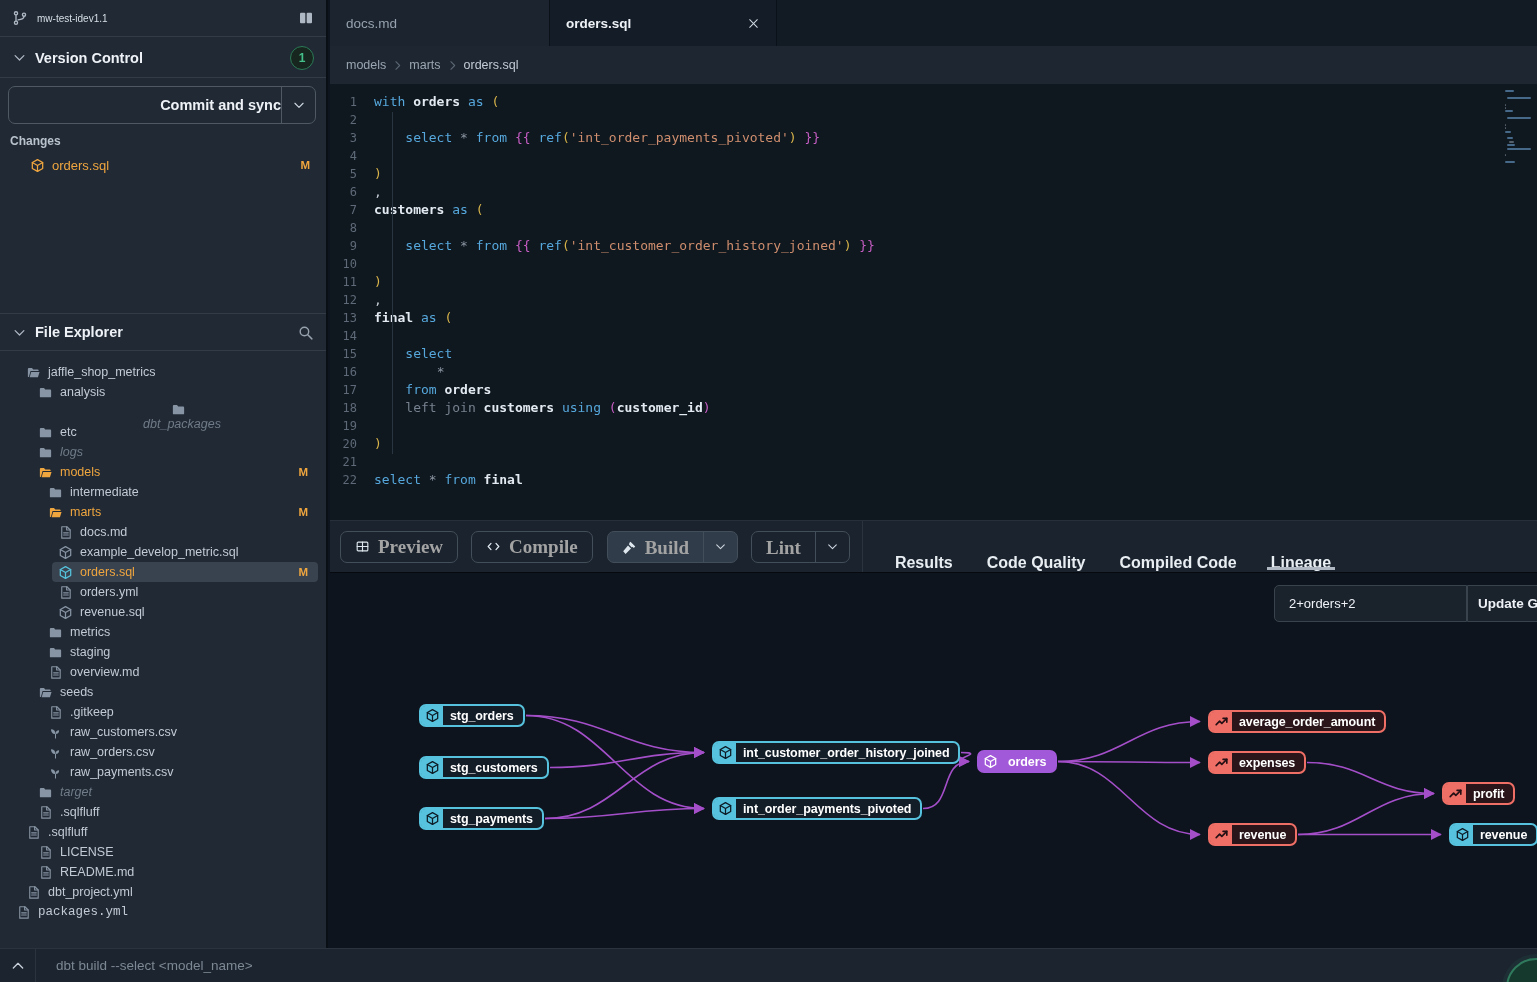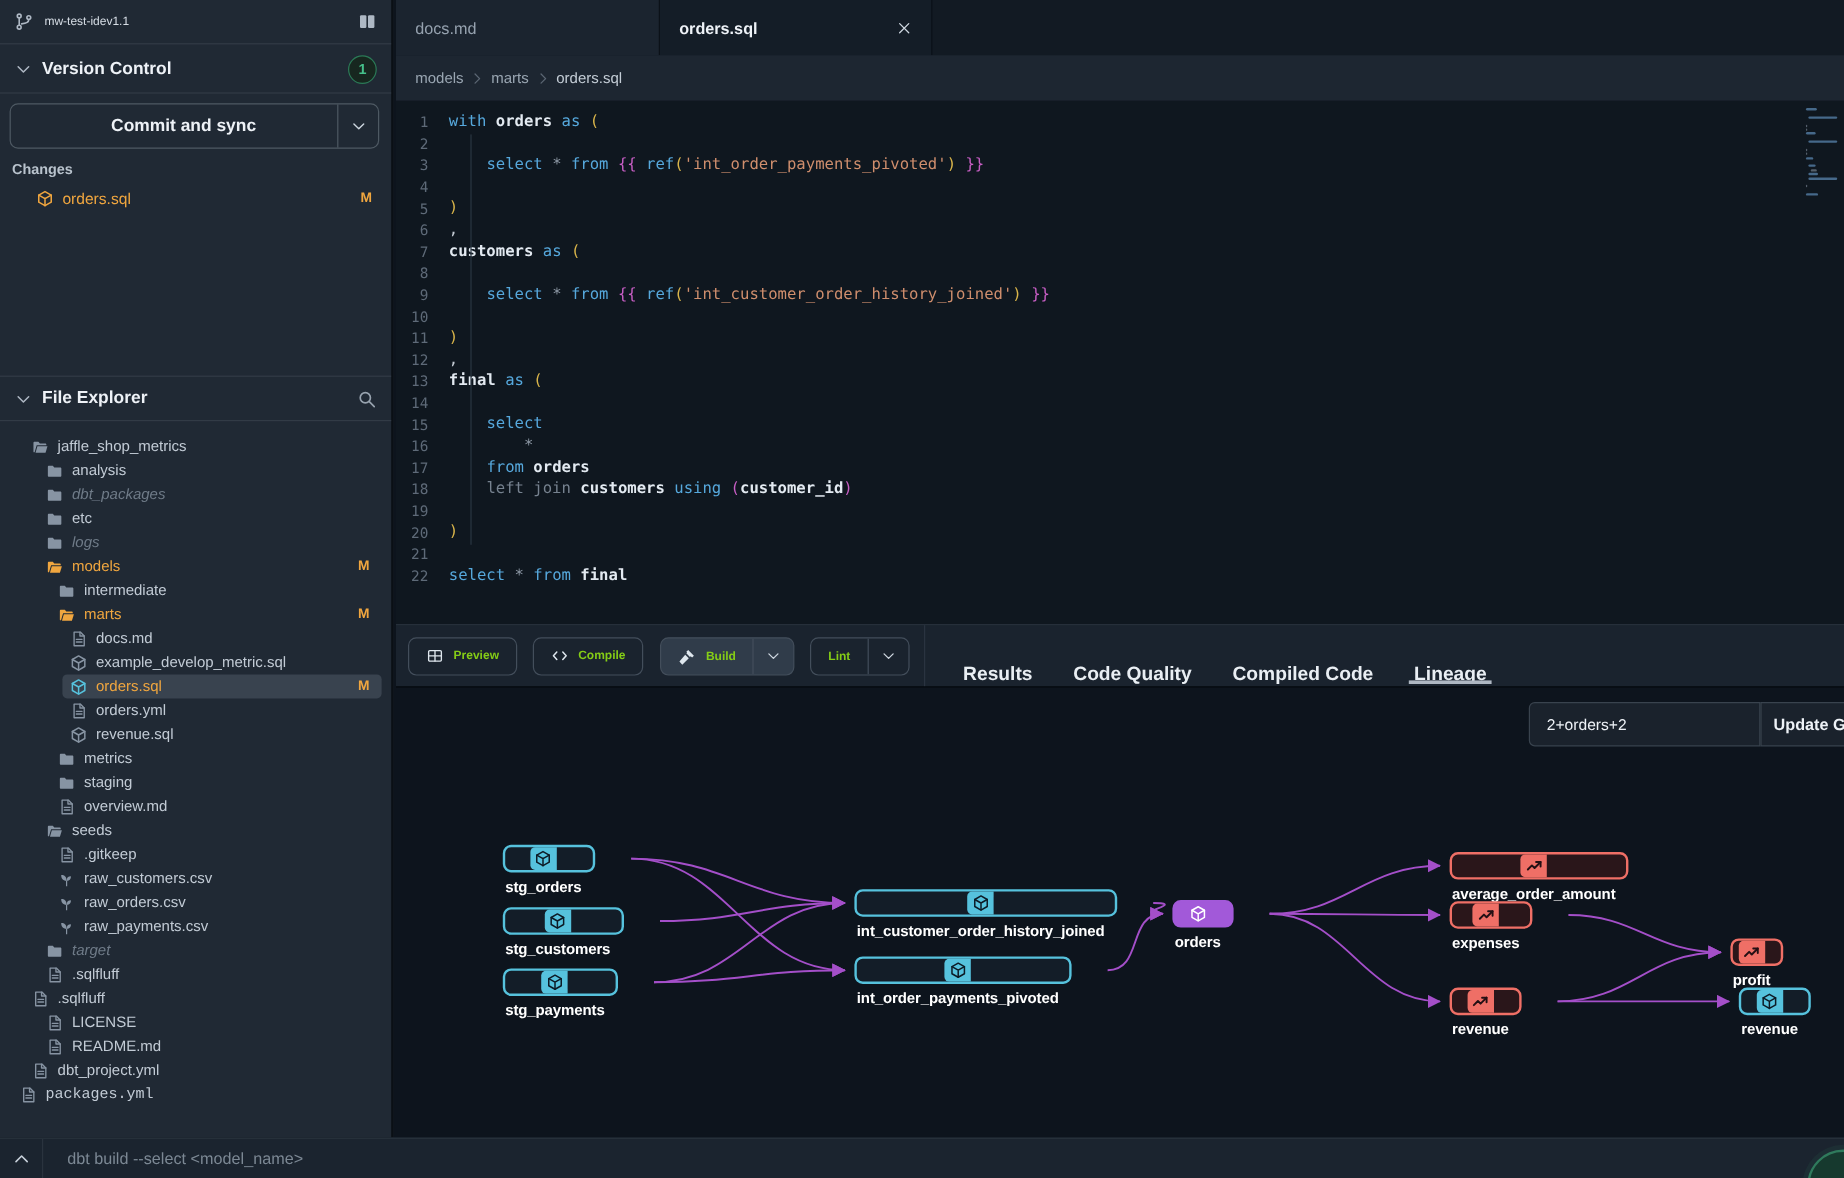--- a/index.html
+++ b/index.html
@@ -19,21 +19,21 @@
 
   .vc-head { position:absolute; left:0; top:38px; right:0; height:40px; display:flex; align-items:center;
              gap:8px; padding:0 12px; border-bottom:1px solid #323b46; }
   .sec-title { font-size:14.5px; font-weight:700; color:#eef2f7; flex:1; }
   .chev { width:15px; height:15px; color:#aeb8c4; }
   .vc-badge { width:24px; height:24px; border-radius:50%; border:1.5px solid #2b7a57; background:#17271f;
               color:#45c08a; font-size:12px; font-weight:700; display:flex; align-items:center; justify-content:center; }
 
   .commit-btn { position:absolute; left:8px; top:86px; right:10px; height:38px; border:1px solid #4e5963;
                 border-radius:7px; display:flex; align-items:center; background:transparent; cursor:pointer; }
-  .commit-label { flex:1; text-align:center; padding-left:16px; font-size:14.5px; font-weight:600; color:#eef2f7; }
+  .commit-label { flex:1; text-align:right; padding-left:16px; font-size:14.5px; font-weight:600; color:#eef2f7; }
   .commit-split { width:34px; height:100%; border-left:1px solid #4e5963; display:flex; align-items:center; justify-content:center; color:#cdd6df; }
   .commit-split .ic { width:14px; height:14px; }
 
   .changes-label { position:absolute; left:10px; top:134px; font-size:12px; font-weight:700; color:#b9c3cd; }
   .changes-list { position:absolute; left:0; top:154px; right:0; }
   .chg-row { display:flex; align-items:center; height:22px; padding-left:30px; }
   .chg-row .ic { width:15px; height:15px; color:#f0a63f; margin-right:7px; }
   .chg-name { font-size:13px; color:#f0a63f; flex:1; }
   .m-badge { font-size:11.5px; font-weight:700; color:#f0a63f; margin-right:16px; }
 
@@ -73,22 +73,22 @@
   .lnum { width:44px; text-align:right; padding-right:17px; color:#5e6a78; font-size:12px; flex:none; }
   .kw{color:#56a8dc} .fn{color:#56a8dc} .id{color:#e3eaf1;font-weight:700} .p1{color:#d8b44a}
   .p2{color:#c75ec4} .str{color:#cf8e6d} .op{color:#8b96a3} .dim{color:#76828f} .pl{color:#c5ccd4}
   .indent-guide { position:absolute; left:62px; top:28px; width:1px; height:342px; background:#2a3542; }
   .minimap { position:absolute; right:6px; top:6px; width:26px; }
   .mm-bar { height:2px; margin-bottom:1.4px; border-radius:1px; }
 
   .actionbar { position:absolute; left:0; top:520px; right:0; height:52px; background:#1a232e;
                border-top:1px solid #262f3a; display:flex; align-items:center; }
   .abtn { height:32px; display:flex; align-items:center; gap:8px; padding:0 14px; border:1px solid #434e5b;
-          border-radius:7px; background:transparent; color:#84cc16; font-family:Liberation Sans, sans-serif;
-          font-size:10px; font-weight:600; cursor:pointer; }
+          border-radius:7px; background:transparent; color:#a3a3a3; font-family:Liberation Serif, serif;
+          font-size:19px; font-weight:600; cursor:pointer; }
   .abtn .ic { width:15px; height:15px; color:#dfe7ee; }
   .btn-group { display:flex; height:32px; border:1px solid #434e5b; border-radius:7px; overflow:hidden; }
   .btn-group .abtn { border:none; border-radius:0; }
   .btn-group .gsplit { width:34px; display:flex; align-items:center; justify-content:center;
                        border-left:1px solid #434e5b; color:#cdd6df; cursor:pointer; }
   .btn-group .gsplit .ic { width:13px; height:13px; }
   .btn-group.hl { background:#303c4a; }
   .vdiv { width:1px; height:52px; background:#2a3340; margin-left:12px; }
   .rtabs { display:flex; height:100%; align-items:center; padding-left:32px; gap:34px; }
   .rtab { position:relative; height:100%; display:flex; align-items:flex-end; font-size:16px; font-weight:600;
@@ -99,21 +99,21 @@
   .lineage { position:absolute; left:0; top:572px; right:0; height:373px; background:#0d141d; overflow:hidden; border-top:1px solid #060a0f; }
   .sel-input { position:absolute; left:944px; top:12px; width:193px; height:37px; background:#1a222c;
                border:1px solid #39434e; border-radius:5px 0 0 5px; color:#eef2f7; font-size:13px;
                font-family:"Liberation Sans",sans-serif; padding:0 14px; outline:none; }
   .update-btn { position:absolute; left:1137px; top:12px; width:140px; height:37px; background:#1a222c;
                 border:1px solid #39434e; border-radius:0 5px 5px 0; color:#eef2f7; font-size:13.5px; font-weight:600;
                 font-family:"Liberation Sans",sans-serif; text-align:left; padding-left:10px; cursor:pointer; }
   .edges { position:absolute; left:0; top:0; width:100%; height:100%; }
   .lnode { position:absolute; display:inline-flex; align-items:center; height:23px; border-radius:7px;
            border:2px solid; font-size:12.5px; font-weight:700; color:#fff; padding-right:9px; gap:7px;
-           background:#131d28; cursor:pointer; white-space:nowrap; letter-spacing:-0.1px;flex-direction:column; }
+           background:#131d28; cursor:pointer; white-space:nowrap; letter-spacing:-0.1px; }
   .lnode .nic { width:22px; height:19px; display:flex; align-items:center; justify-content:center;
                 border-radius:4px 0 0 4px; flex:none; }
   .lnode .nic svg { width:15px; height:15px; }
   .lnode.model { border-color:#56c2dd; }
   .lnode.model .nic { background:#56c2dd; color:#0d1b26; }
   .lnode.metric { border-color:#ef6f66; background:#2a161a; }
   .lnode.metric .nic { background:#ef6f66; color:#241014; }
   .lnode.model-selected { border-color:#a259d9; background:#a259d9; }
   .lnode.model-selected .nic { background:transparent; color:#ffffff; }
 
@@ -214,21 +214,21 @@
           <span class="tlabel">jaffle_shop_metrics</span>
         </div>
         <div class="trow" style="padding-left: 38px;">
           <span class="ic">
             <svg viewBox="0 0 24 24" fill="currentColor">
               <path d="M3 6.3c0-.8.6-1.4 1.4-1.4h5.2l2 2.4h8c.8 0 1.4.6 1.4 1.4v9.6c0 .8-.6 1.4-1.4 1.4H4.4c-.8 0-1.4-.6-1.4-1.4z"></path>
             </svg>
           </span>
           <span class="tlabel">analysis</span>
         </div>
-        <div class="trow" style="padding-left: 38px;">
+        <div class="trow" style="padding-left: 38px; flex-direction: column;">
           <span class="ic">
             <svg viewBox="0 0 24 24" fill="currentColor">
               <path d="M3 6.3c0-.8.6-1.4 1.4-1.4h5.2l2 2.4h8c.8 0 1.4.6 1.4 1.4v9.6c0 .8-.6 1.4-1.4 1.4H4.4c-.8 0-1.4-.6-1.4-1.4z"></path>
             </svg>
           </span>
           <span class="tlabel muted">dbt_packages</span>
         </div>
         <div class="trow" style="padding-left: 38px;">
           <span class="ic">
             <svg viewBox="0 0 24 24" fill="currentColor">

